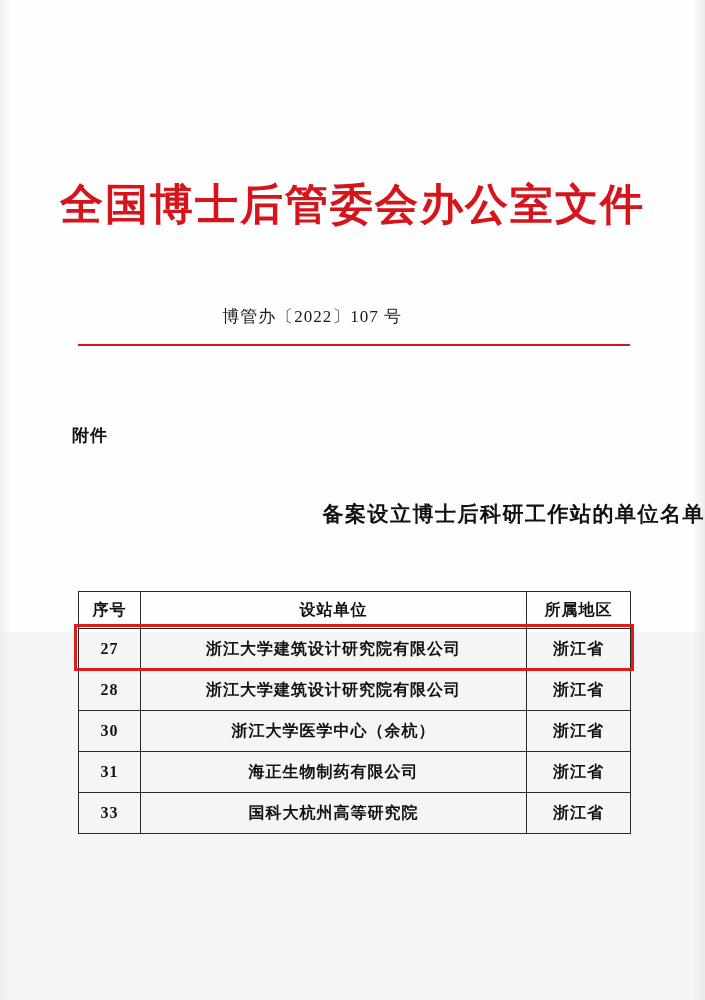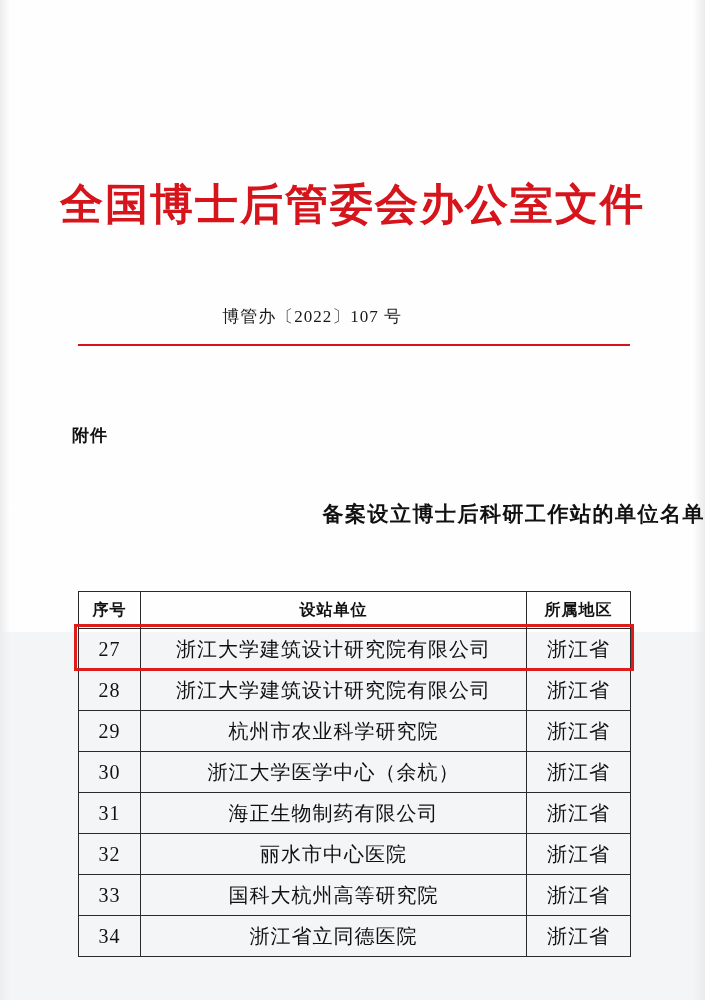--- a/index.html
+++ b/index.html
@@ -102,23 +102,23 @@
   table.namelist {
     border-collapse: collapse;
     width: 552px;
     table-layout: fixed;
   }
   table.namelist td, table.namelist th {
     border: 1px solid #2a2a2a;
     height: 40px;
     text-align: center;
     vertical-align: middle;
-    font-size: 20px;
+    font-size: 16px;
     color: #111;
-    font-weight: normal;
+    font-weight: bold;
     letter-spacing: 1px;
     padding: 0;
   }
   table.namelist thead th {
     font-weight: bold;
     height: 36px;
     font-size: 16px;
   }
   col.c-no { width: 62px; }
   col.c-unit { width: 386px; }
@@ -190,47 +190,32 @@
             <td>27</td>
             <td>浙江大学建筑设计研究院有限公司</td>
             <td>浙江省</td>
           </tr>
           <tr>
             <td>28</td>
             <td>浙江大学建筑设计研究院有限公司</td>
             <td>浙江省</td>
           </tr>
           <tr>
-            <td>29</td>
-            <td>杭州市农业科学研究院</td>
-            <td>浙江省</td>
-          </tr>
-          <tr>
             <td>30</td>
             <td>浙江大学医学中心（余杭）</td>
             <td>浙江省</td>
           </tr>
           <tr>
             <td>31</td>
             <td>海正生物制药有限公司</td>
             <td>浙江省</td>
           </tr>
           <tr>
-            <td>32</td>
-            <td>丽水市中心医院</td>
-            <td>浙江省</td>
-          </tr>
-          <tr>
             <td>33</td>
             <td>国科大杭州高等研究院</td>
-            <td>浙江省</td>
-          </tr>
-          <tr>
-            <td>34</td>
-            <td>浙江省立同德医院</td>
             <td>浙江省</td>
           </tr>
         </tbody>
       </table>
     </div>
 
     <div id="highlight-box" style="border-color: rgb(224, 27, 27);"></div>
   </div>
 </div>
 

